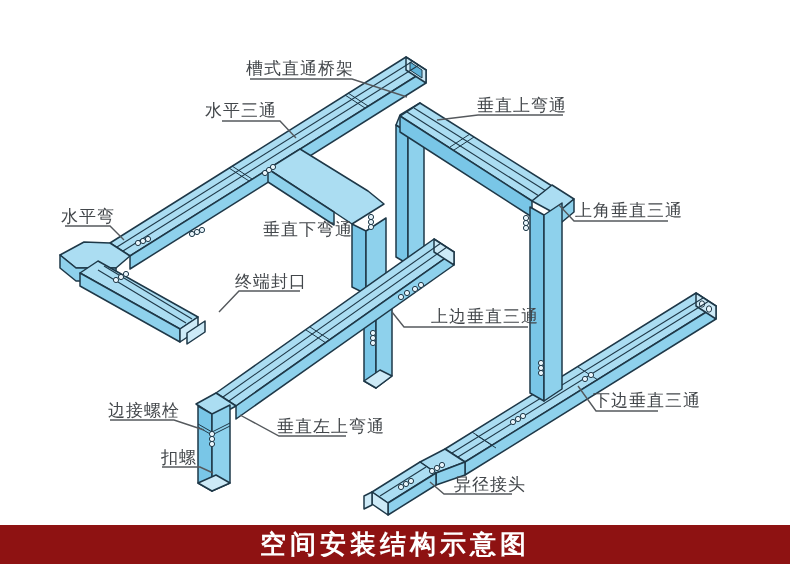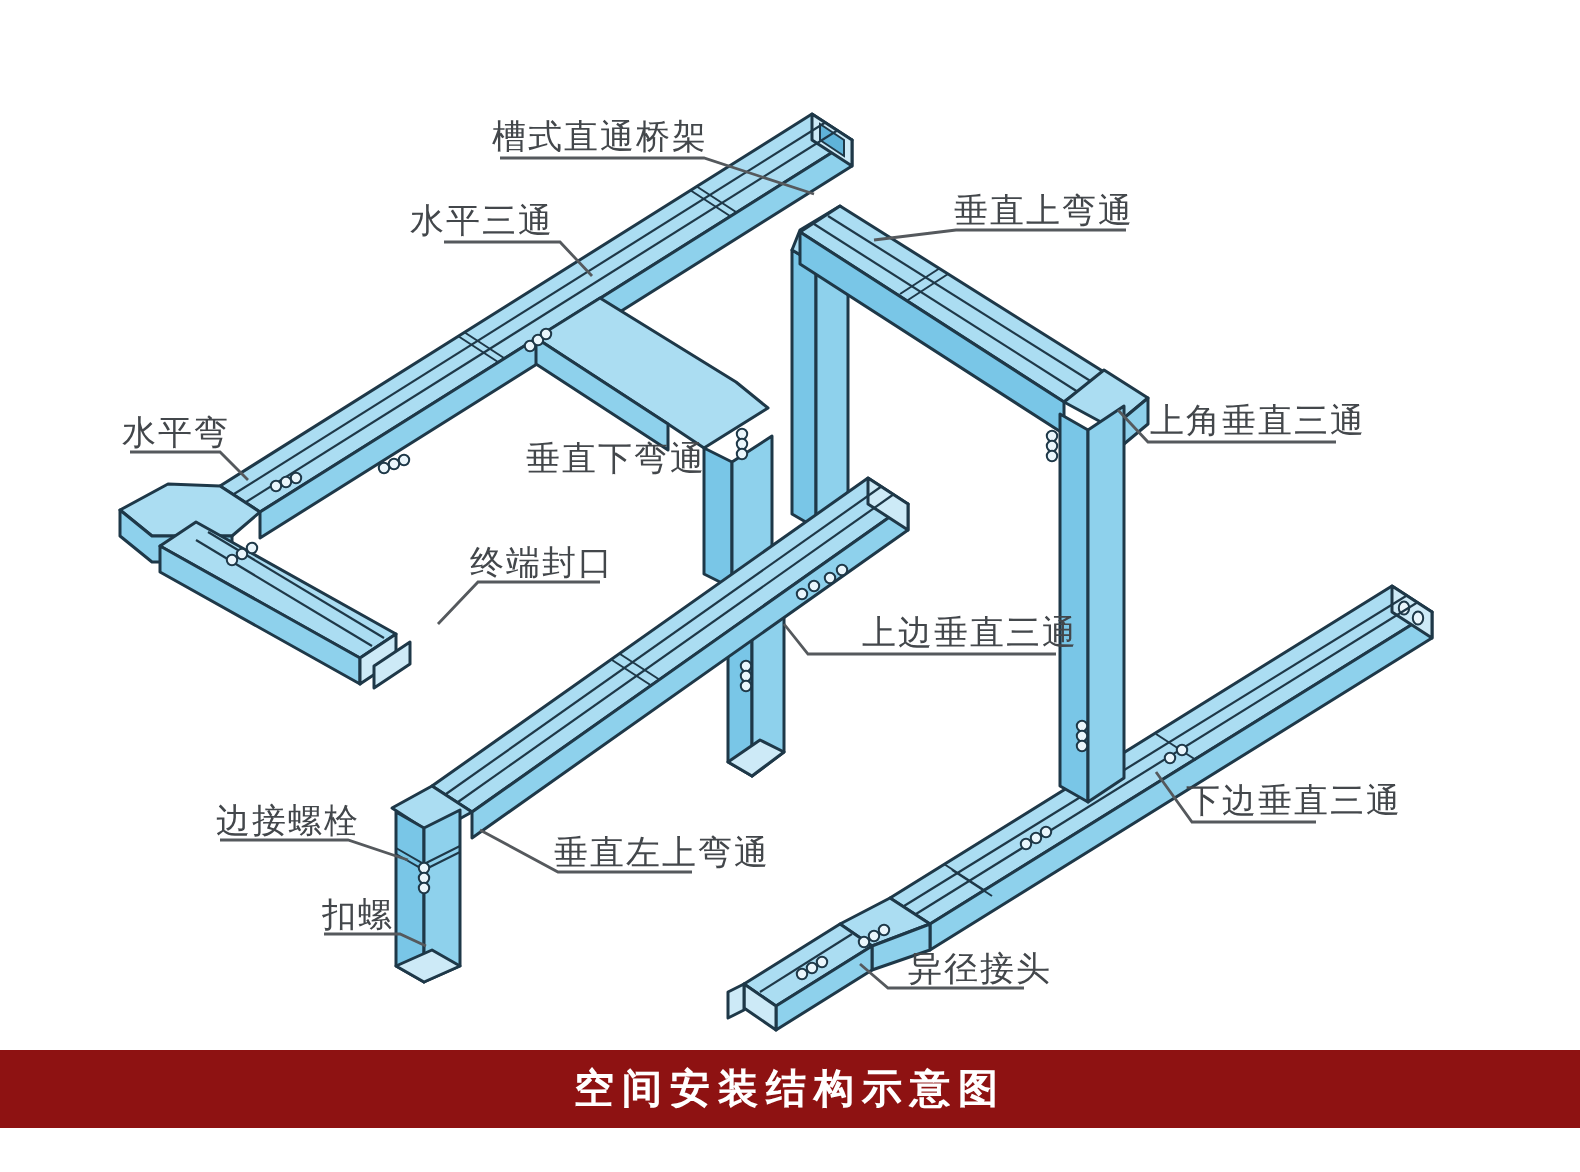--- a/index.html
+++ b/index.html
@@ -11,21 +11,21 @@
   .fshade{fill:#79c6e7;stroke:#1e3848;stroke-width:1.5;stroke-linejoin:round;}
   .fend{fill:#cdeaf7;stroke:#1e3848;stroke-width:1.5;stroke-linejoin:round;}
   .finner{fill:#5fb3d9;stroke:#1e3848;stroke-width:1;}
   .rim{stroke:#1e3848;stroke-width:1.1;fill:none;}
   .joint{stroke:#1e3848;stroke-width:1;fill:none;}
   .coil{fill:#eaf6fc;stroke:#1e3848;stroke-width:1;}
   .leader{stroke:#55595d;stroke-width:1.4;fill:none;}
   .lbl{font-size:17px;fill:#43474b;letter-spacing:1px;}
   #caption-banner{position:absolute;left:0;top:504px;width:790px;height:39px;
     background:#8e1212;color:#ffffff;display:flex;align-items:center;justify-content:center;}
-  #caption-banner span{font-size:20px;font-weight:bold;letter-spacing:4px;}
+  #caption-banner span{font-size:26px;font-weight:bold;letter-spacing:4px;}
 </style>
 </head>
 <body>
 
 <div id="stage">
   <svg id="diagram-svg" width="790" height="586" viewBox="0 0 790 586">
 
     <g>
       <polygon class="fshade" points="396,104 408,111 408,243 396,236"></polygon>
       <polygon class="fside" points="408,111 424,100 424,232 408,243"></polygon>

